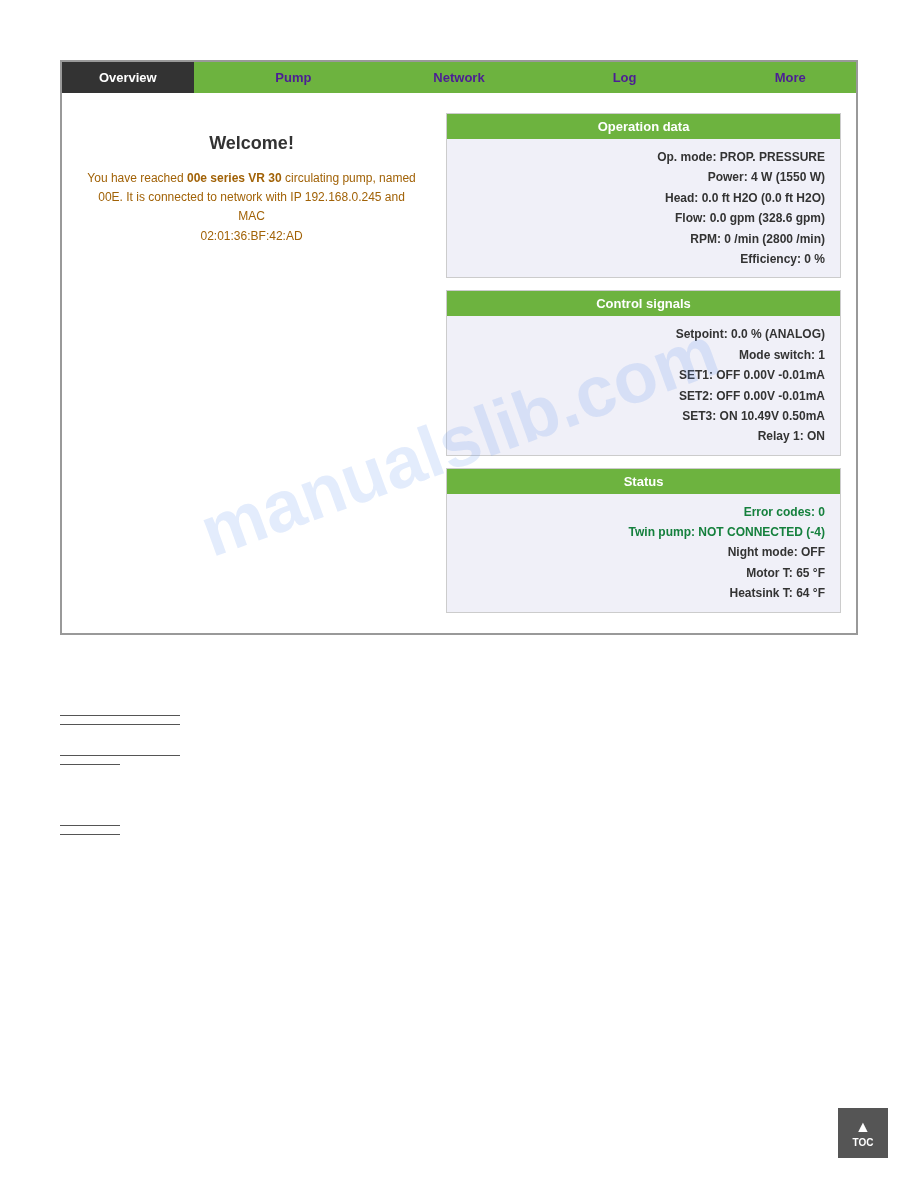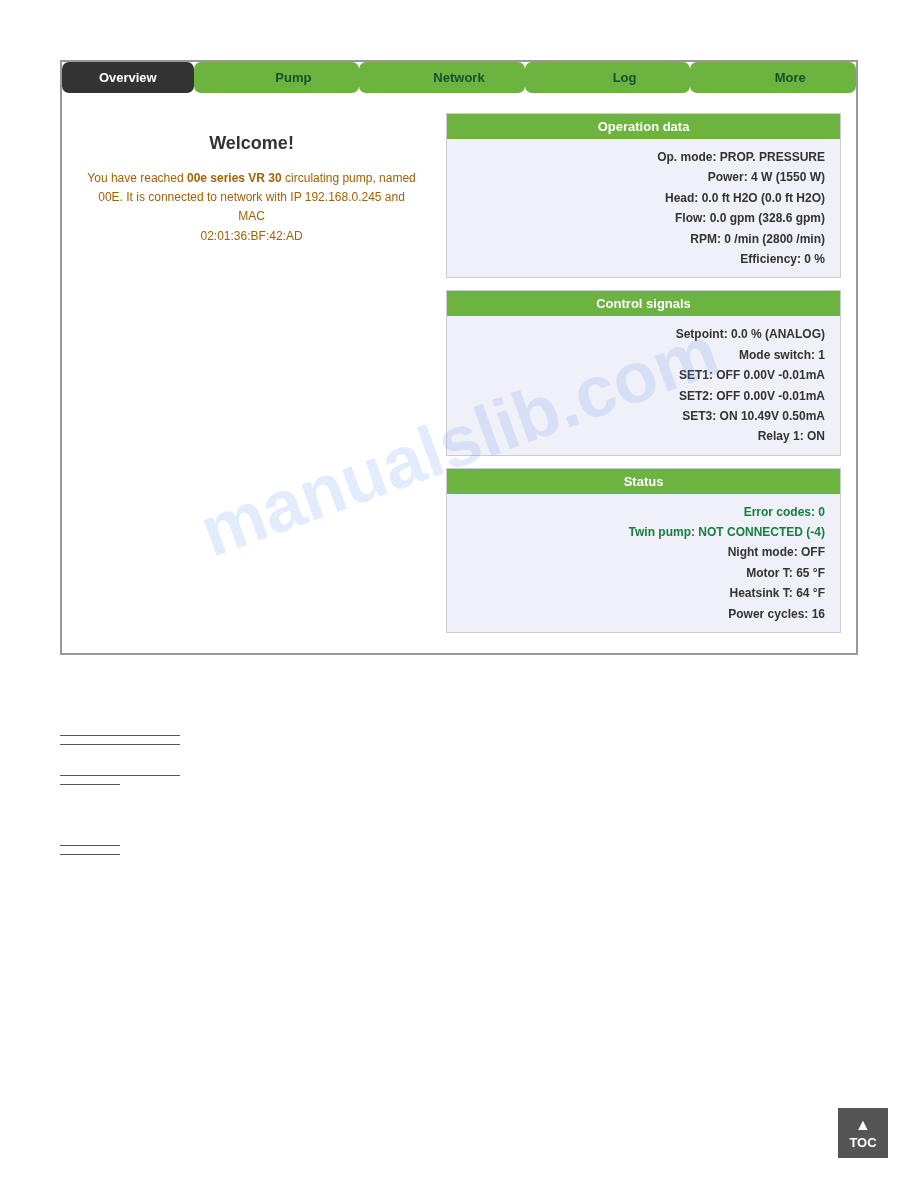--- a/index.html
+++ b/index.html
@@ -30,31 +30,30 @@
     }
 
     .nav-item {
       flex: 1;
       text-align: center;
       padding: 8px 10px;
       font-weight: bold;
       font-size: 13px;
       cursor: pointer;
       color: #fff;
-      border-radius: 7px;
     }
 
     .nav-item.active {
       background: #333;
       color: #fff;
     }
 
     .nav-item.green {
       background: #6db33f;
-      color: #14532d;
+      color: #4c1d95;
       padding-left: 44px;
     }
 
     
     .content-area {
       display: flex;
       padding: 20px 15px;
       gap: 20px;
     }
 
@@ -173,21 +172,21 @@
       font-size: 10px;
       font-weight: bold;
     }
 
     .toc-arrow {
       font-size: 16px;
       line-height: 1;
     }
 
     .toc-label {
-      font-size: 13px;
+      font-size: 10px;
       margin-top: 2px;
     }
   </style>
 </head>
 <body>
 
 <div class="page-wrapper">
   <div class="main-box">
 
     <div class="nav-bar">
@@ -237,21 +236,20 @@
         </div>
 
         <div class="data-card">
           <div class="card-header">Status</div>
           <div class="card-body">
             <div class="row status-error">Error codes: 0</div>
             <div class="row status-error">Twin pump: NOT CONNECTED (-4)</div>
             <div class="row">Night mode: OFF</div>
             <div class="row">Motor T: 65 °F</div>
             <div class="row">Heatsink T: 64 °F</div>
-            <div class="row">Power cycles: 16</div>
           </div>
         </div>
 
       </div>
     </div>
   </div>
 </div>
 
 <div class="watermark">manualslib.com</div>
 

